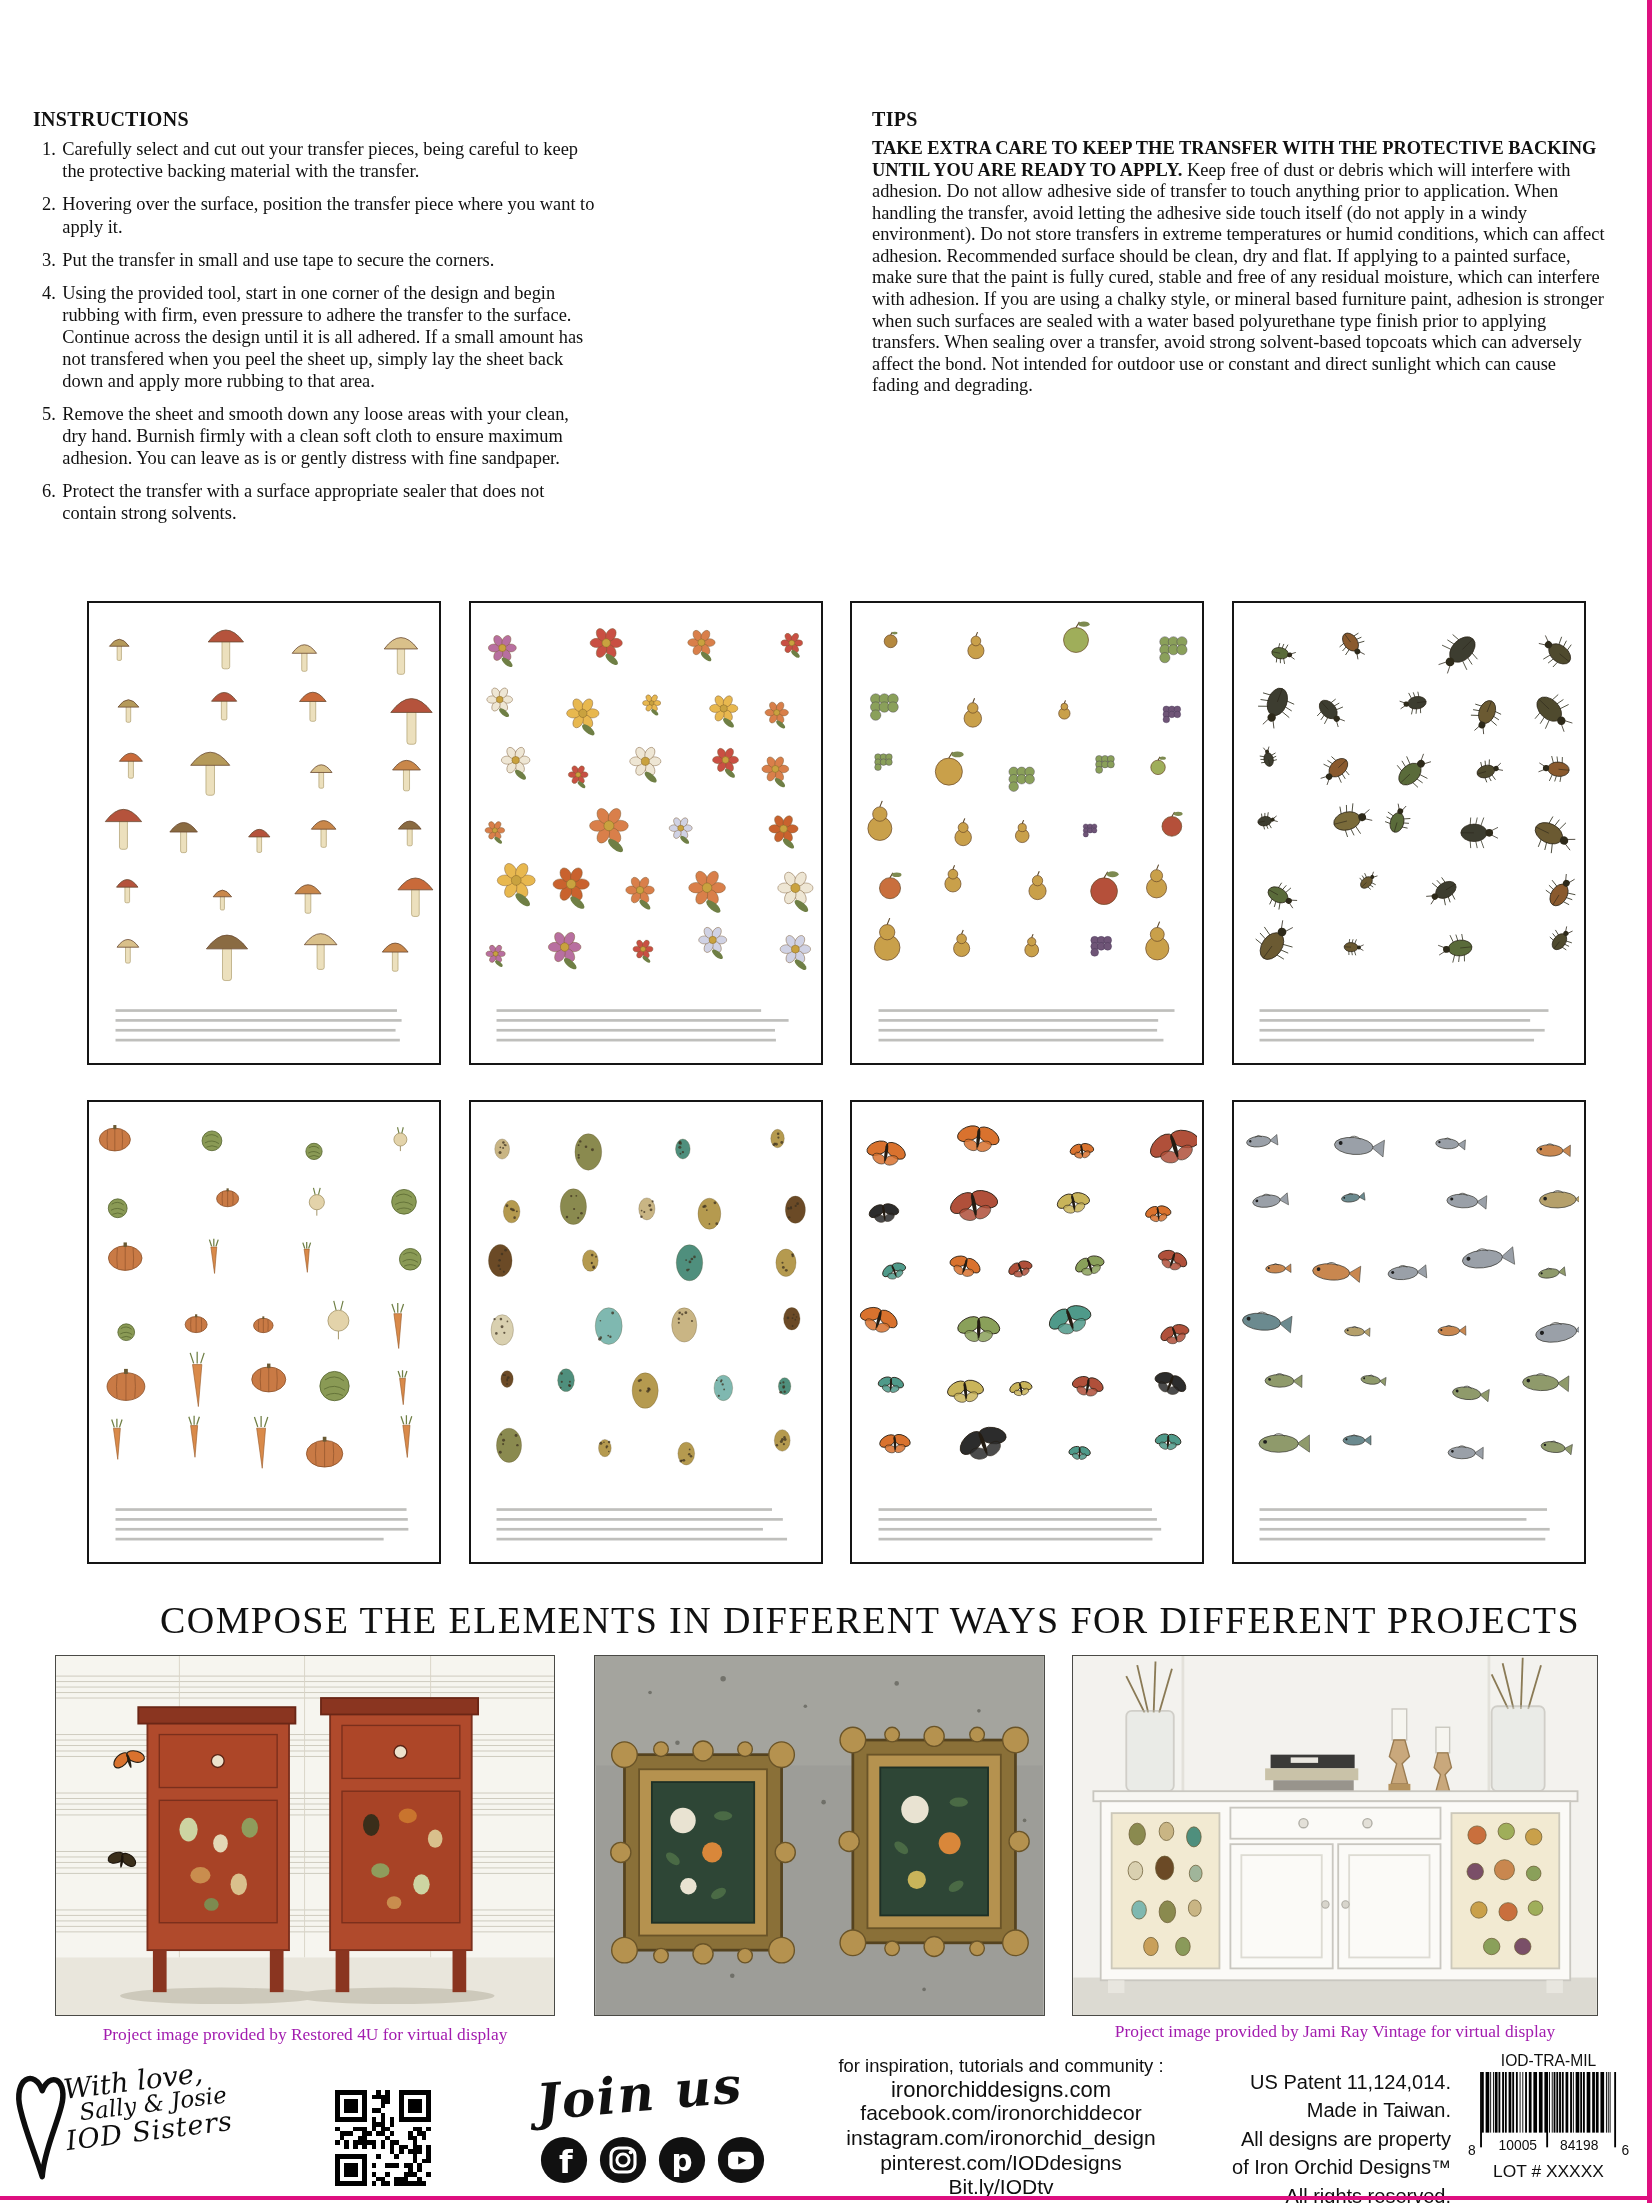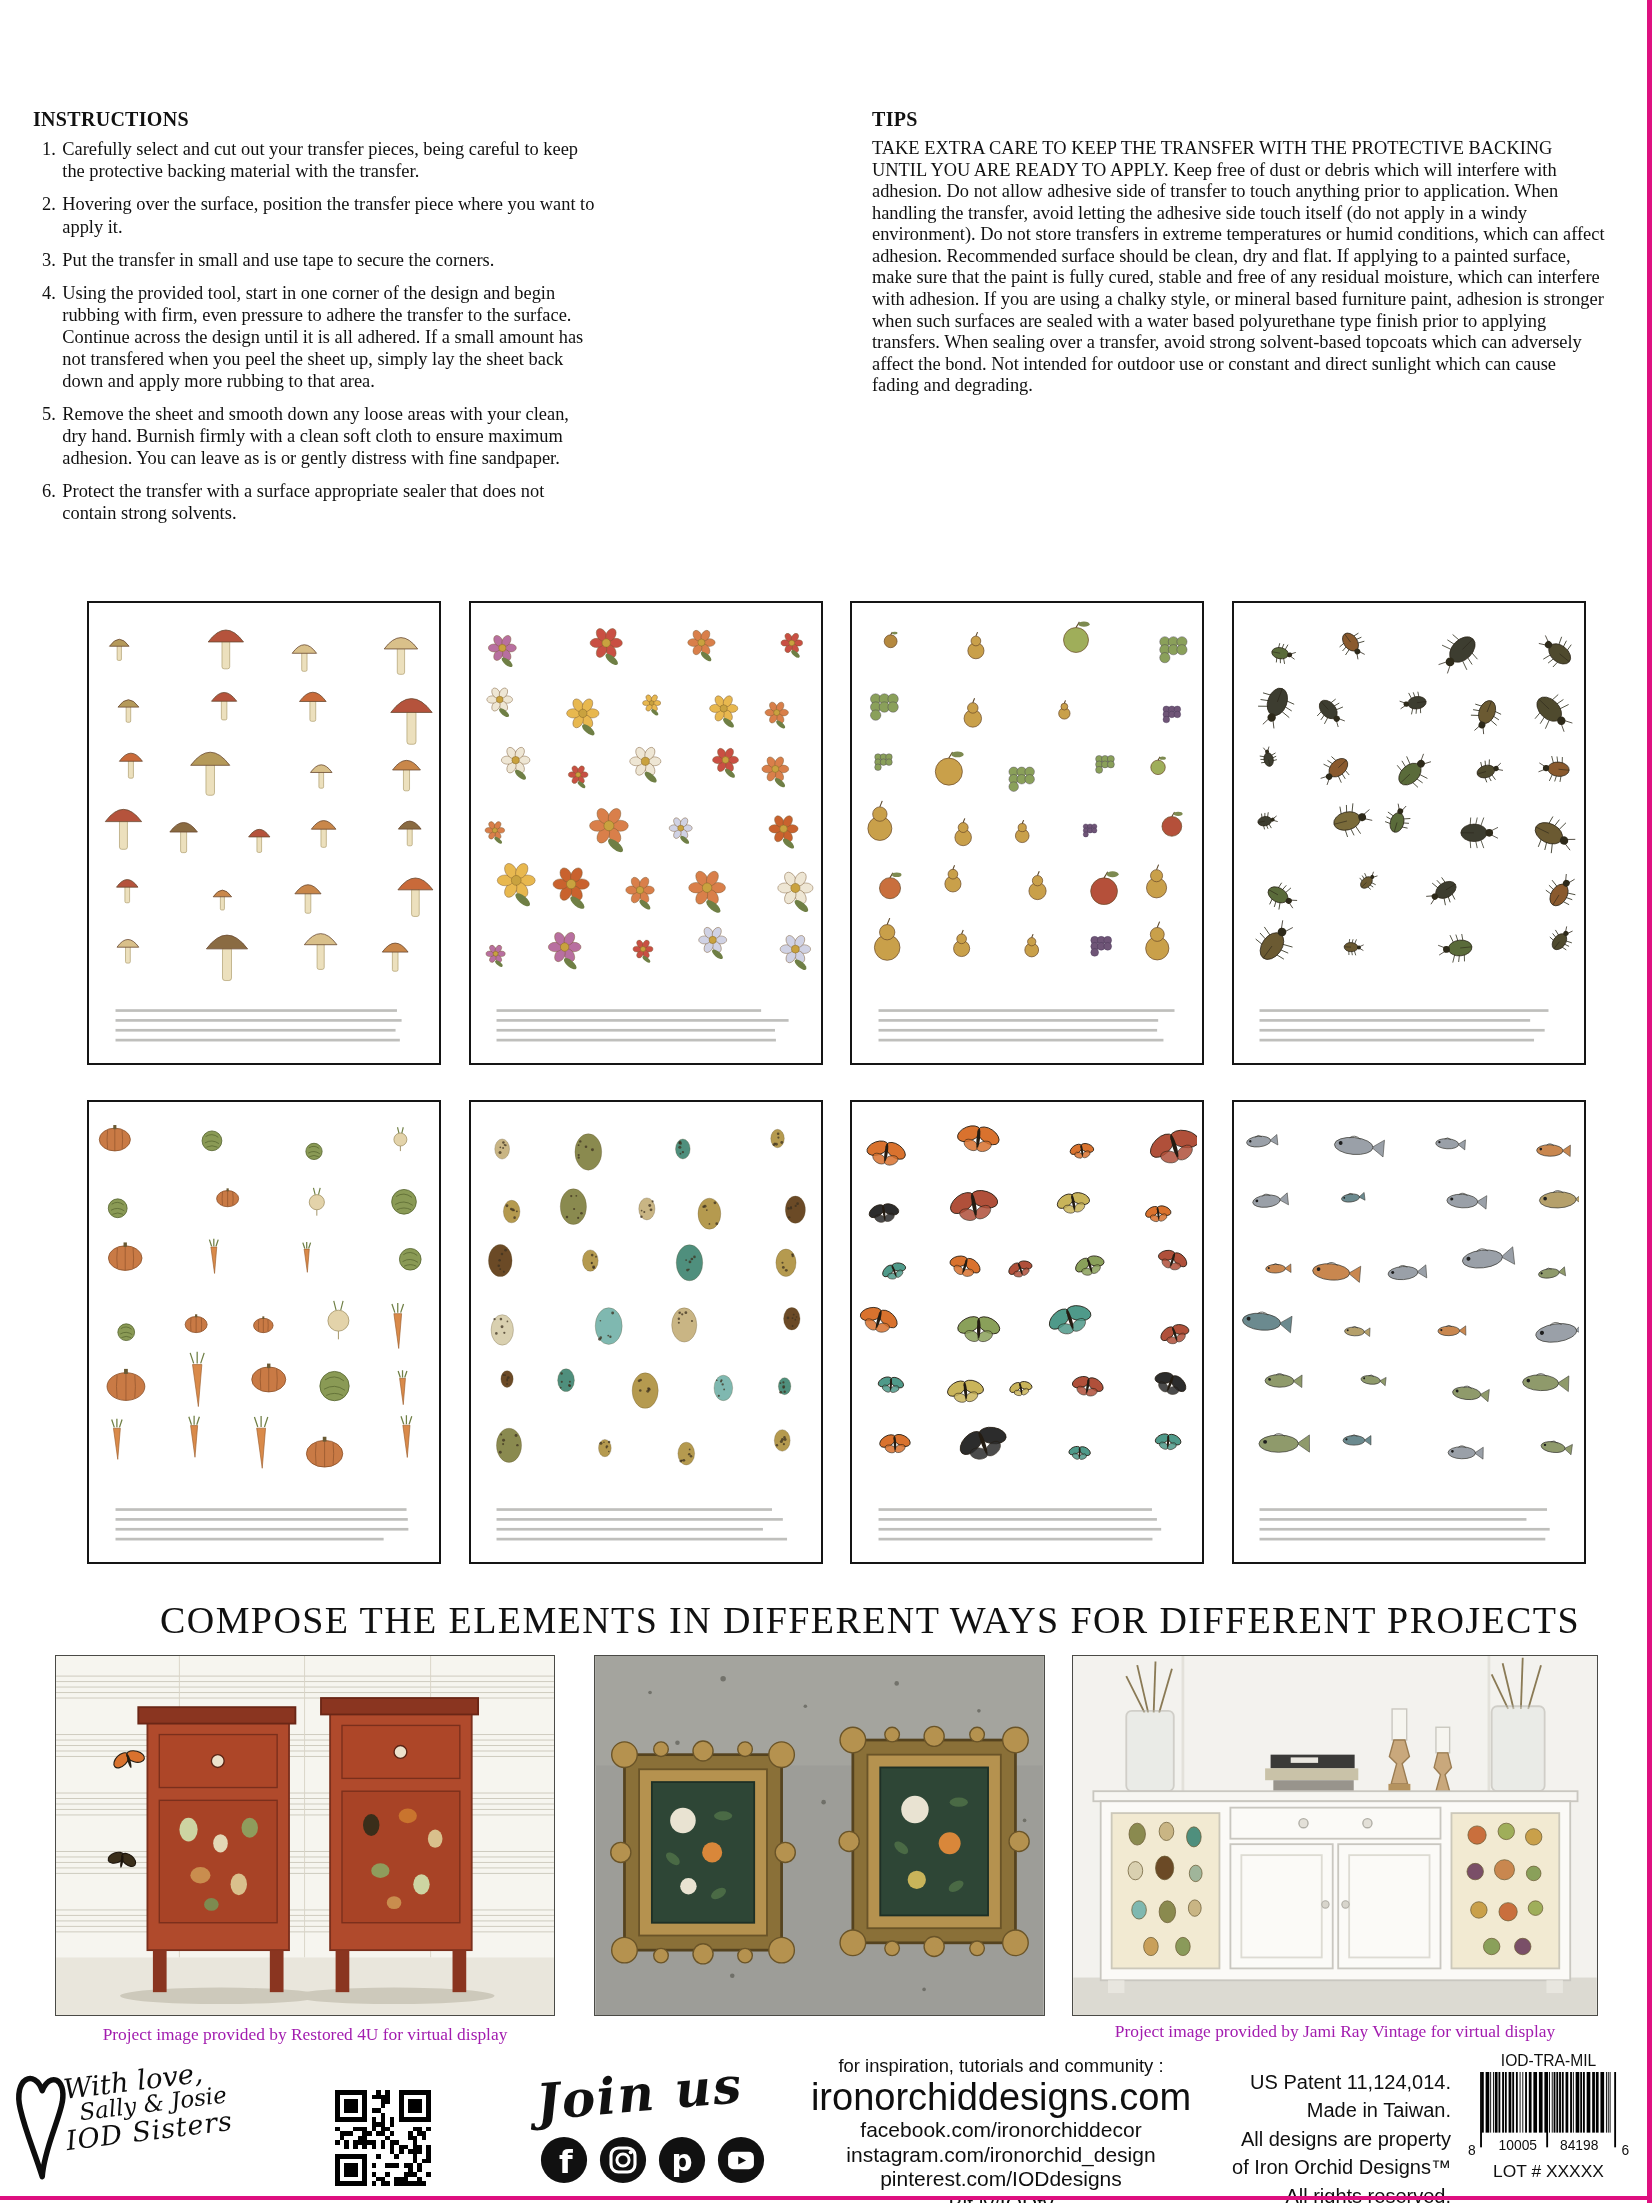--- a/index.html
+++ b/index.html
@@ -13,21 +13,21 @@
   
   .main-title{position:absolute;top:33px;left:0;width:100%;text-align:center;
     font-size:43px;font-weight:700;letter-spacing:0.9px;word-spacing:9.2px;}
   .col{position:absolute;top:108px;}
   .col-instructions{left:33px;width:564px;}
   .col-tips{left:872px;width:735px;}
   .col h3{margin:0 0 7.3px 0;font-size:20px;letter-spacing:0.3px;}
   .instr-list{margin:0;padding:0 0 0 27.5px;font-size:18.4px;line-height:1.2;}
   .instr-list li{margin:0 0 11px 0;padding-left:1.8px;}
   .tips-text{font-size:18.4px;line-height:1.17;text-align:left;}
-  .tips-text .lead{font-weight:400;text-align:center;}
+  .tips-text .lead{font-weight:700;text-align:center;}
 
   
   .big-heading{position:absolute;left:0;width:100%;text-align:center;
     font-size:38px;font-weight:500;letter-spacing:1.4px;white-space:nowrap;}
   .h-sheets{top:545px;}
   .h-compose{top:1598px;padding-left:44px;}
 
   
   .sheets-grid{position:absolute;left:87px;top:601px;width:1497px;
     display:grid;grid-template-columns:repeat(4,354px);grid-auto-rows:464px;
@@ -60,21 +60,21 @@
 
   .joinus{position:absolute;left:536px;top:2064px;width:239px;}
   .joinus-script{font-family:"DejaVu Serif",serif;font-style:italic;font-weight:700;
     font-size:50px;transform:rotate(-5deg);display:inline-block;letter-spacing:1.8px;}
   .social-row{position:absolute;left:540px;top:2136px;display:flex;gap:11px;}
   .social-row svg{display:block;}
 
   .community{position:absolute;left:785px;top:2055px;width:432px;text-align:center;
     font-family:"Liberation Sans",sans-serif;color:#0f0f0f;}
   .community .intro{font-size:18.4px;margin-bottom:0.9px;}
-  .community .site{font-size:38px;line-height:1.05;}
+  .community .site{font-size:22px;line-height:1.05;}
   .community .link{font-size:21px;line-height:1.18;}
 
   .legal{position:absolute;left:1221px;top:2068px;width:230px;text-align:right;
     font-family:"Liberation Sans",sans-serif;font-size:20px;line-height:1.42;color:#0f0f0f;}
 
   .barcode-block{position:absolute;left:1467px;top:2052px;width:163px;
     font-family:"Liberation Sans",sans-serif;color:#0f0f0f;text-align:center;}
   .barcode-sku{font-size:15.6px;margin-bottom:1.8px;}
   .barcode-bars svg{display:block;margin:0 auto;}
   .barcode-digits{display:flex;justify-content:space-between;font-size:13.8px;

